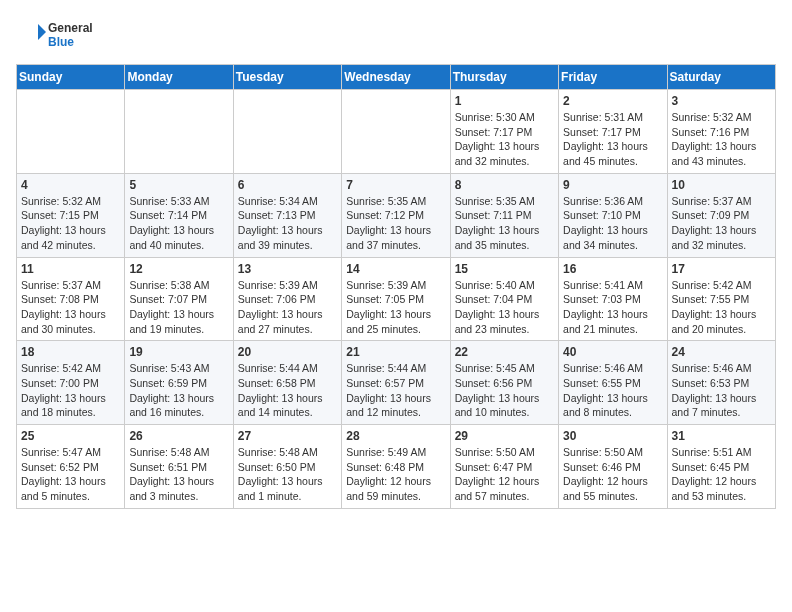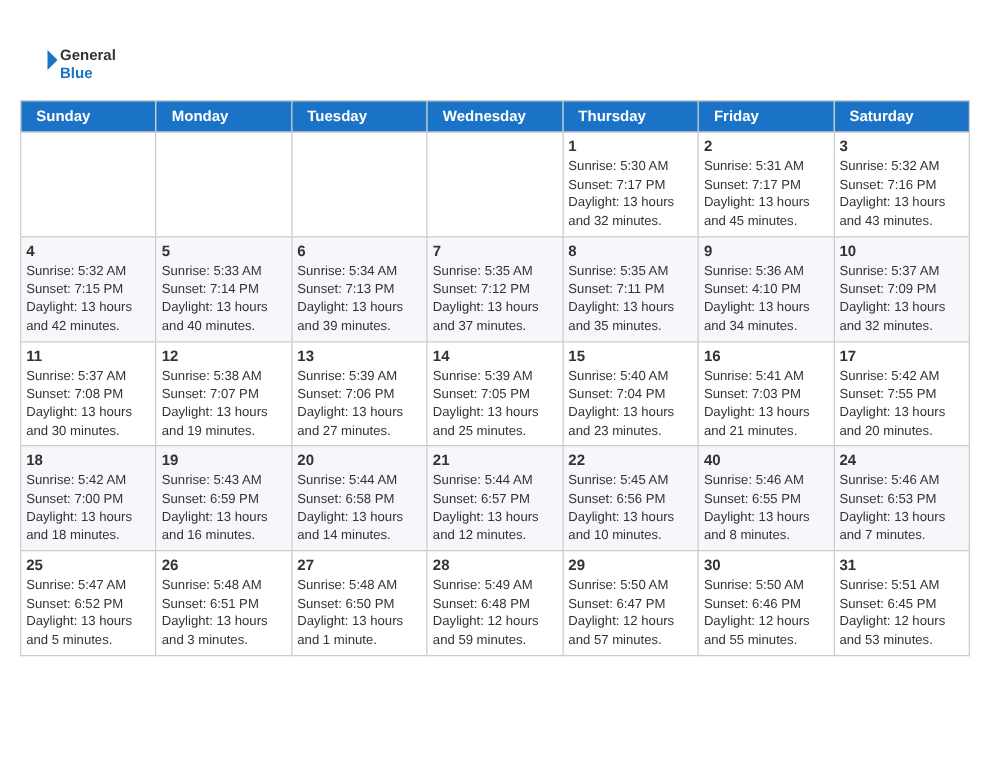--- a/index.html
+++ b/index.html
@@ -13,21 +13,20 @@
     .header {
       display: flex;
       align-items: flex-start;
       justify-content: space-between;
       margin-bottom: 8px;
     }
     .logo {
       display: flex;
       align-items: flex-end;
       gap: 2px;
-      margin-top: 16px;
     }
     .title-block {
       text-align: right;
     }
     .month-year {
       font-size: 36px;
       font-weight: bold;
       color: #333;
       line-height: 1.1;
     }
@@ -37,21 +36,21 @@
       font-weight: normal;
     }
     .calendar {
       width: 100%;
       border-collapse: collapse;
       font-size: 11px;
     }
     .calendar thead th {
       background: #1a73c7;
       color: #fff;
-      padding: 5px 12px;
+      padding: 5px 2px;
       text-align: left;
       font-size: 12px;
       font-weight: bold;
       border: 1px solid #ccc;
     }
     .calendar tbody td {
       vertical-align: top;
       border: 1px solid #ccc;
       padding: 4px;
       width: 108px;
@@ -163,21 +162,21 @@
         <td>
           <span class="day-num">8</span>
           <div class="cell-text">Sunrise: 5:35 AM</div>
           <div class="cell-text">Sunset: 7:11 PM</div>
           <div class="cell-text">Daylight: 13 hours</div>
           <div class="cell-text">and 35 minutes.</div>
         </td>
         <td>
           <span class="day-num">9</span>
           <div class="cell-text">Sunrise: 5:36 AM</div>
-          <div class="cell-text">Sunset: 4:10 PM</div>
+          <div class="cell-text">Sunset: 7:10 PM</div>
           <div class="cell-text">Daylight: 13 hours</div>
           <div class="cell-text">and 34 minutes.</div>
         </td>
         <td>
           <span class="day-num">10</span>
           <div class="cell-text">Sunrise: 5:37 AM</div>
           <div class="cell-text">Sunset: 7:09 PM</div>
           <div class="cell-text">Daylight: 13 hours</div>
           <div class="cell-text">and 32 minutes.</div>
         </td>

